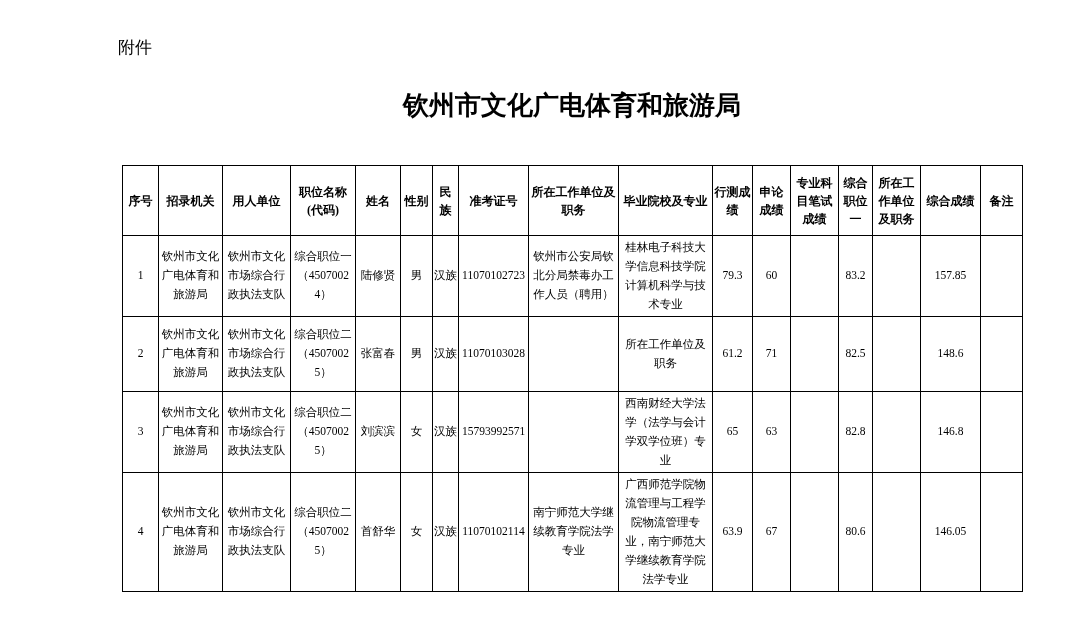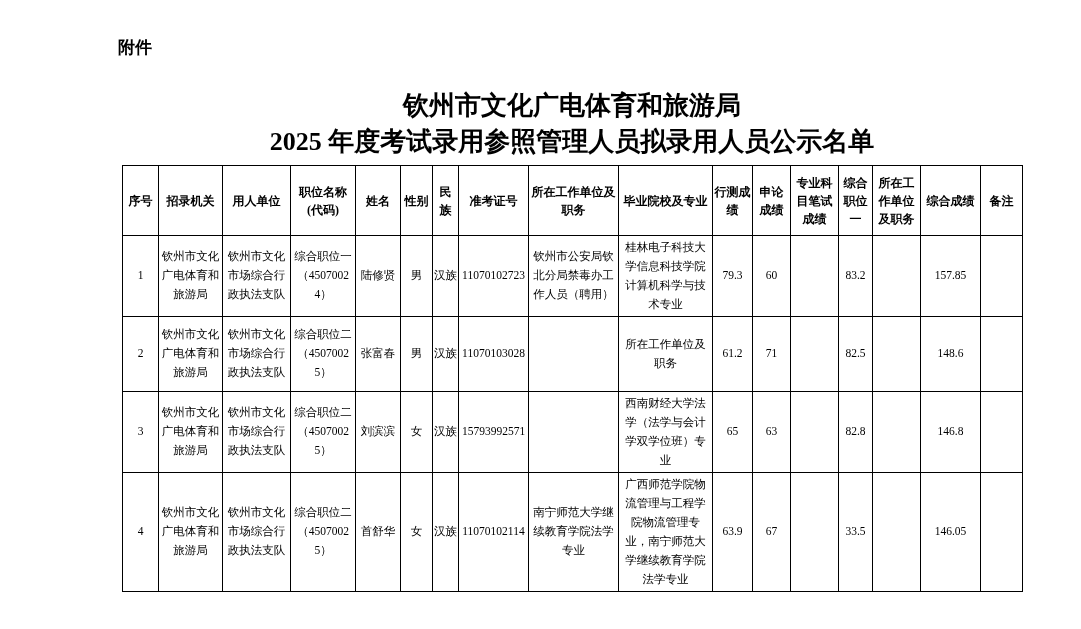--- a/index.html
+++ b/index.html
@@ -5,21 +5,21 @@
   * { margin: 0; padding: 0; box-sizing: border-box; }
   html, body { background: #ffffff; }
   body {
     width: 1081px; height: 629px;
     position: relative; overflow: hidden;
     font-family: "Liberation Serif", serif;
     color: #000;
   }
   .attachment {
     position: absolute; left: 118px; top: 36px;
-    font-size: 17px; font-weight: bold;
+    font-size: 17px; font-weight: normal;
     font-family: "Liberation Sans", sans-serif;
   }
   .titles {
     position: absolute; left: 122px; top: 88px; width: 900px;
     text-align: center; font-weight: bold;
   }
   .title-line { font-size: 26px; line-height: 36px; }
   table.roster {
     position: absolute; left: 122px; top: 165px; width: 900px;
     border-collapse: collapse; table-layout: fixed;
@@ -40,21 +40,20 @@
   .roster tbody tr:nth-child(3) { height: 72px; }
   .roster tbody tr:nth-child(4) { height: 116px; }
 </style>
 </head>
 <body>
 
 <div class="attachment">附件</div>
 
 <div class="titles">
   <div class="title-line">钦州市文化广电体育和旅游局</div>
-  <div class="title-line">2025 年度考试录用参照管理人员拟录用人员公示名单</div>
 </div>
 
 <table class="roster">
   <colgroup>
     <col style="width:36px">
       <col style="width:64px">
       <col style="width:68px">
       <col style="width:65px">
     <col style="width:45px">
       <col style="width:32px">
@@ -161,19 +160,19 @@
 （45070025）</td>
         <td>首舒华</td>
         <td>女</td>
         <td>汉族</td>
         <td>11070102114</td>
         <td>南宁师范大学继续教育学院法学专业</td>
         <td>广西师范学院物流管理与工程学院物流管理专业，南宁师范大学继续教育学院法学专业</td>
         <td>63.9</td>
         <td>67</td>
         <td></td>
-        <td>33.5</td>
+        <td>80.6</td>
         <td></td>
         <td>146.05</td>
         <td></td>
       </tr>
     </tbody>
 </table>
 
 </body></html>

